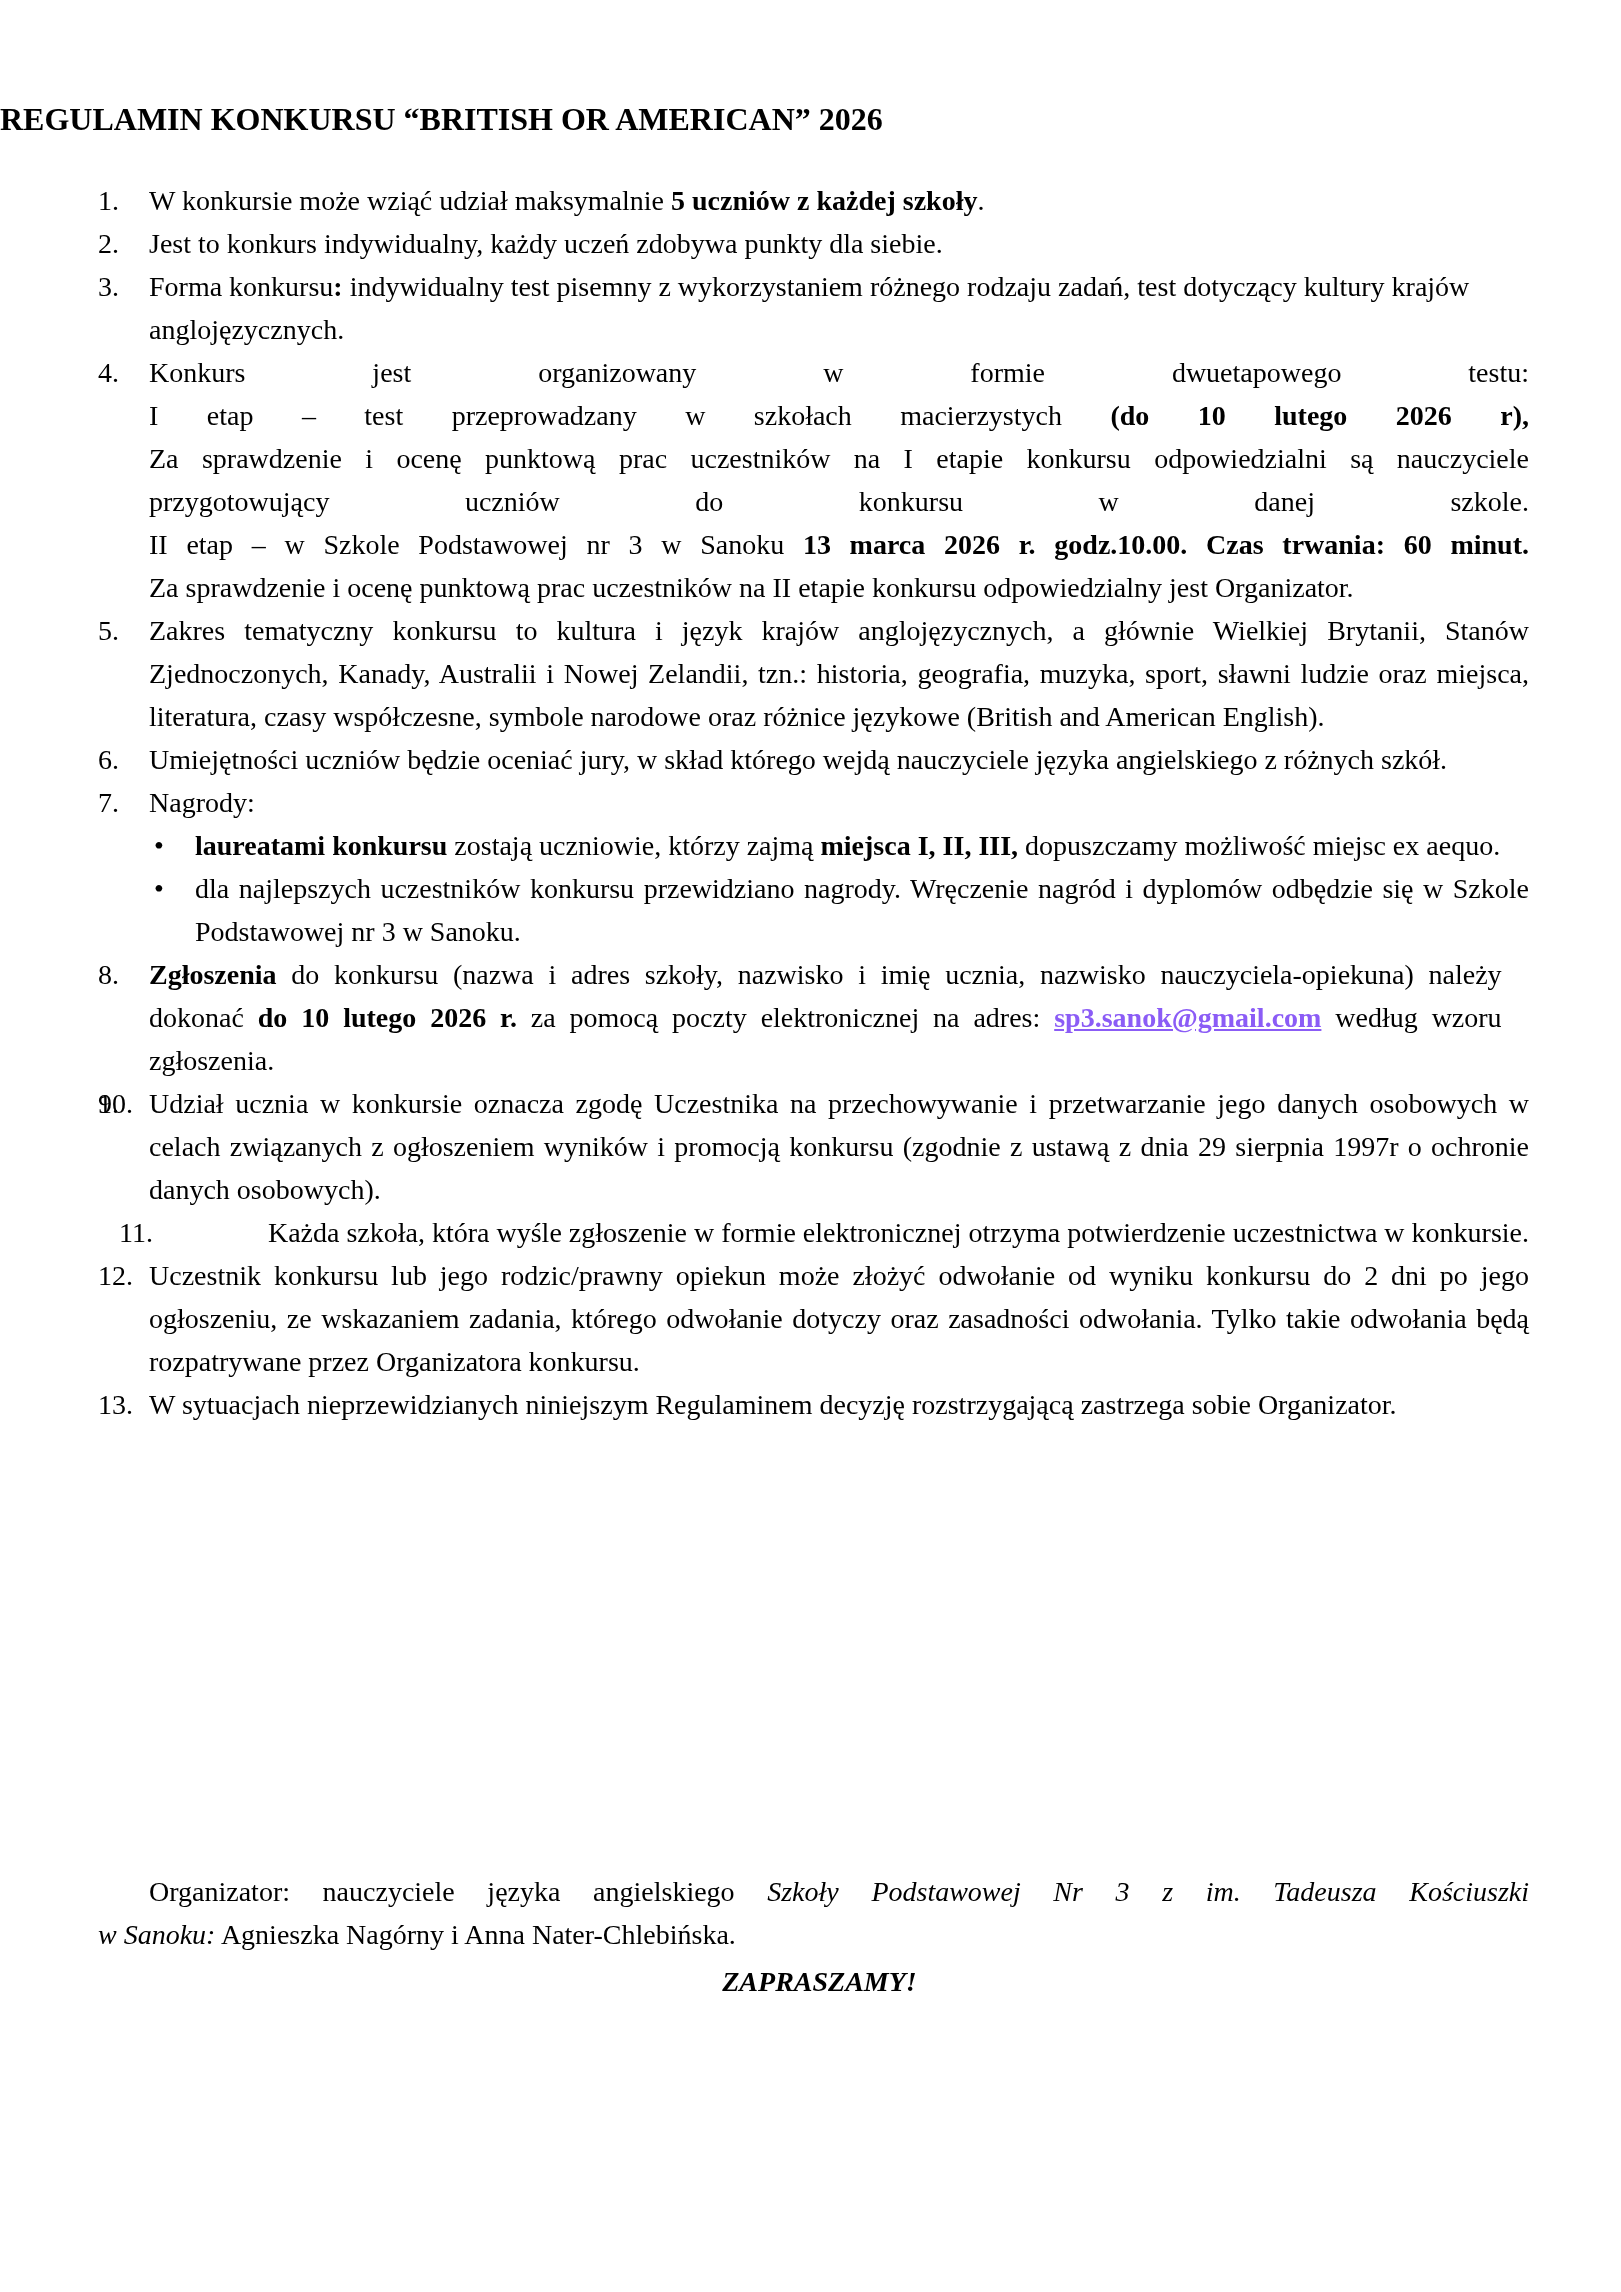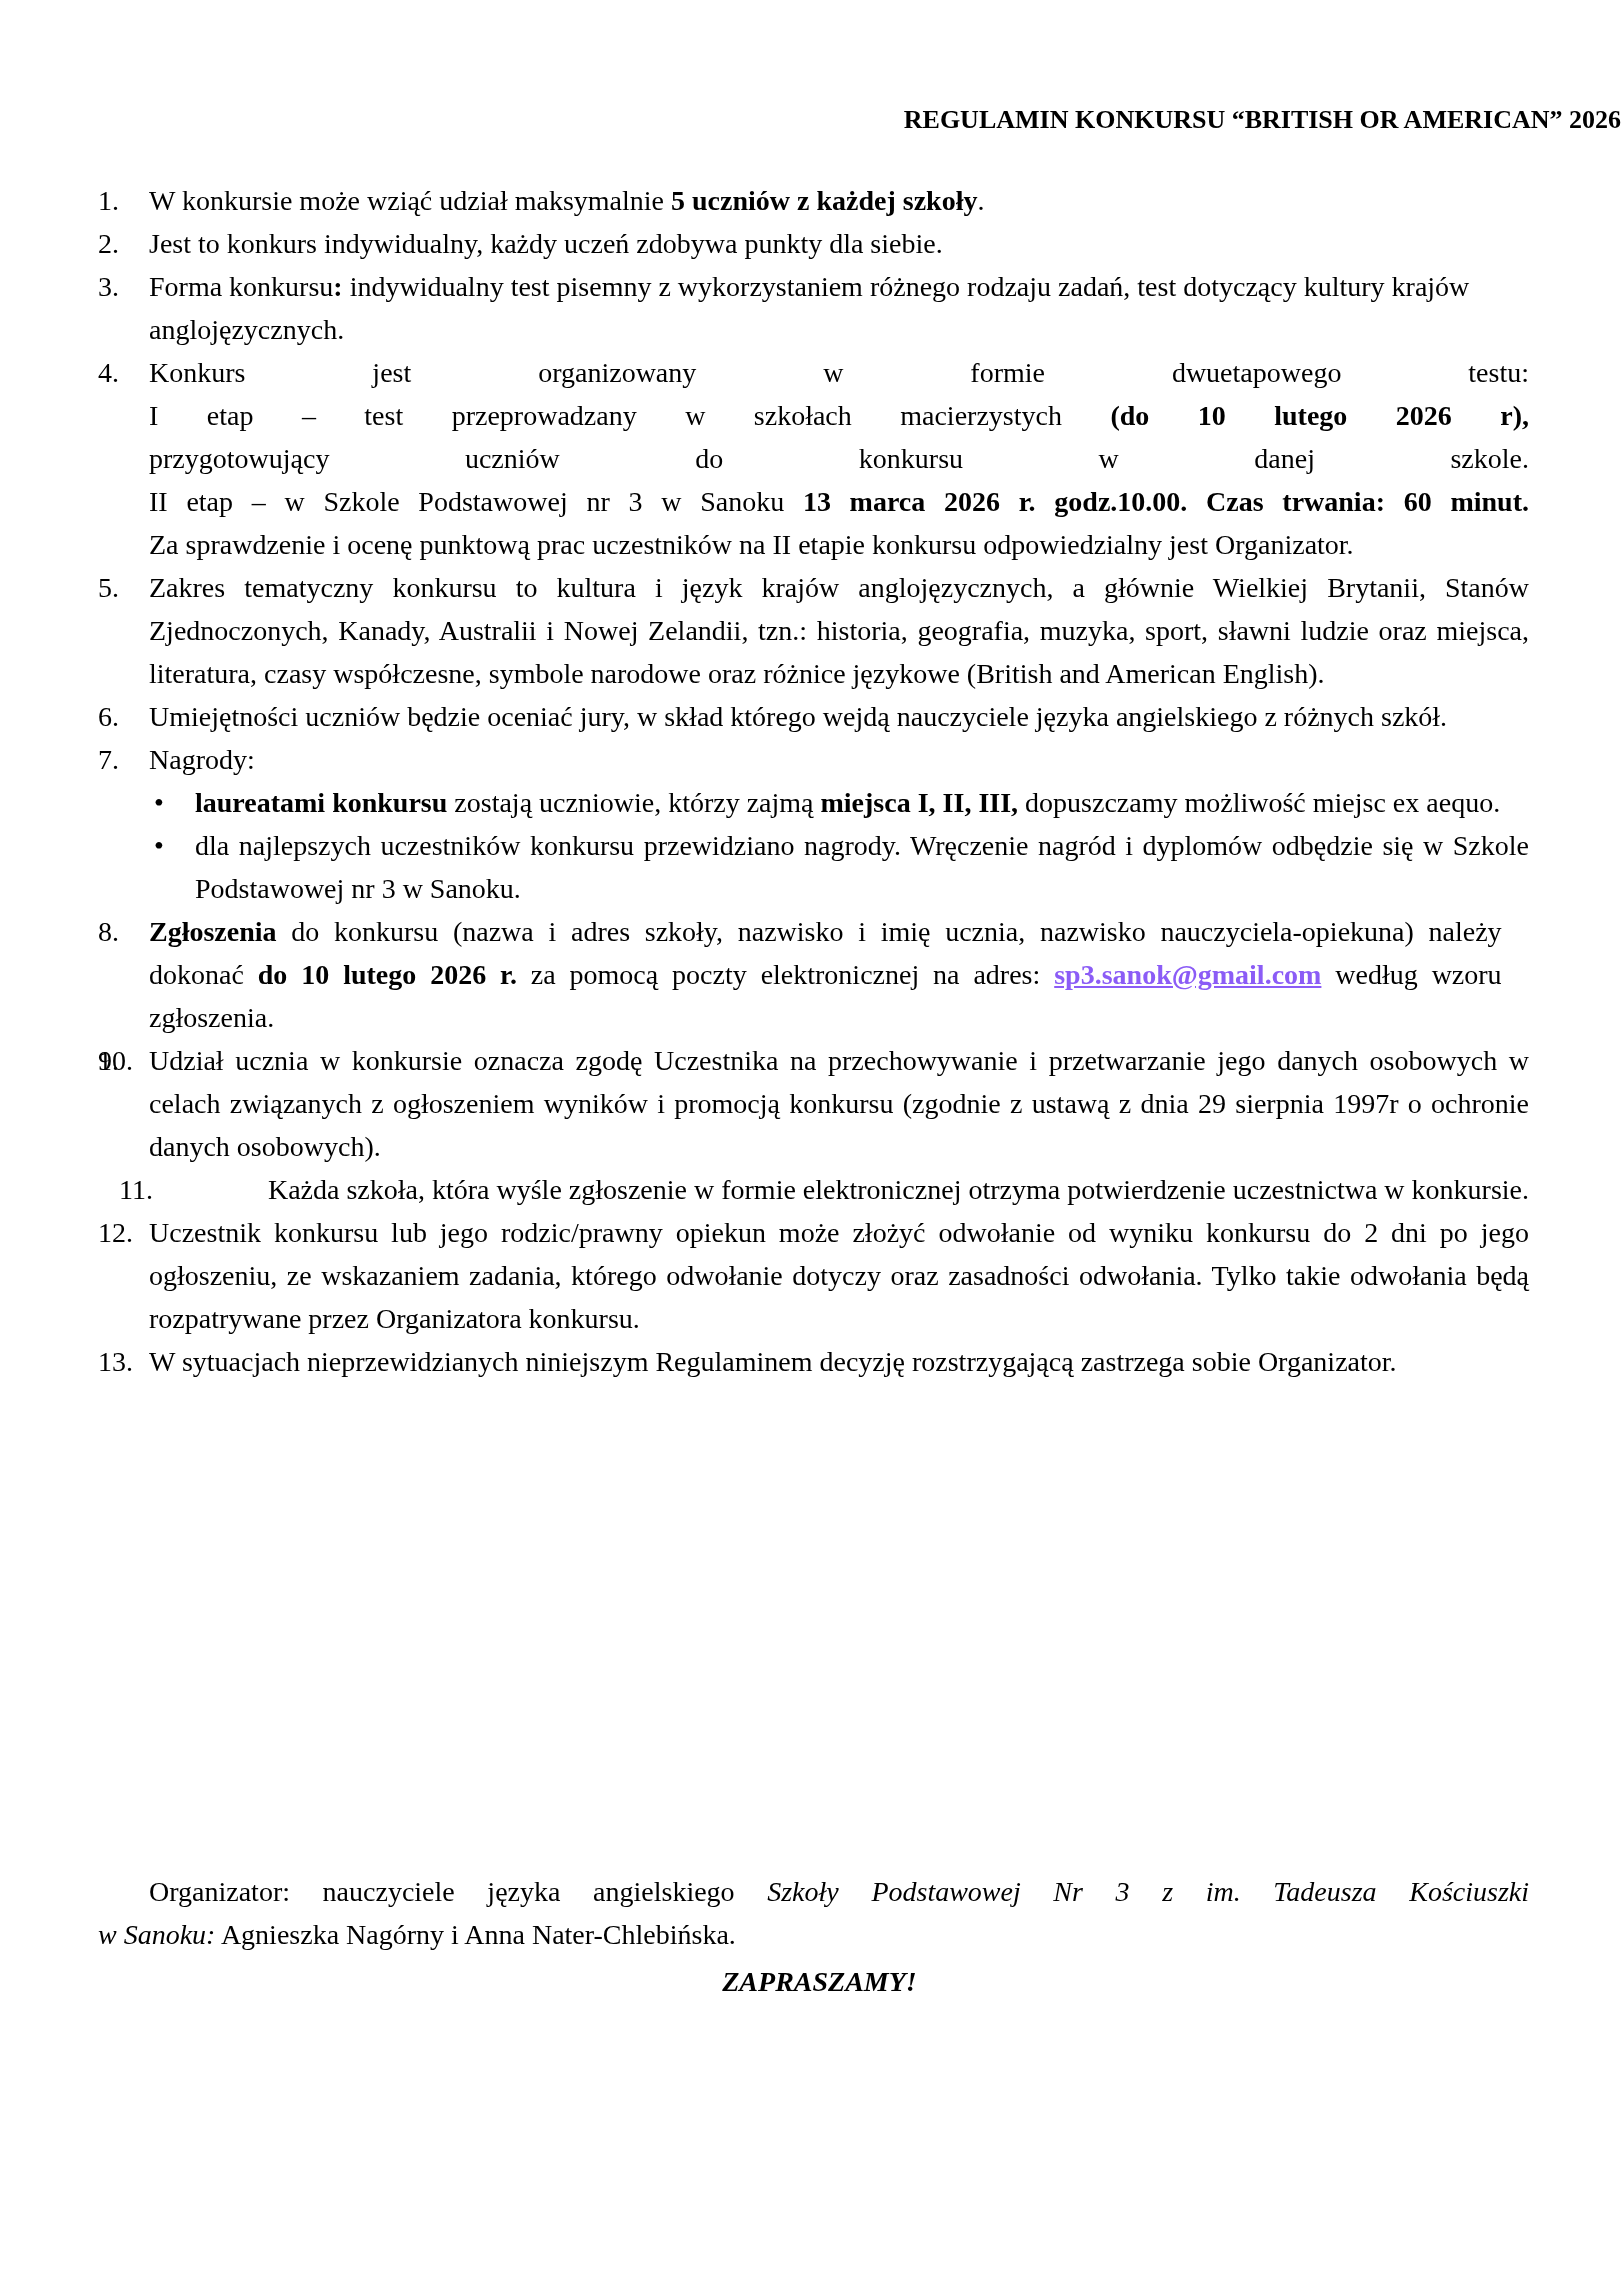--- a/index.html
+++ b/index.html
@@ -3,22 +3,22 @@
 <meta charset="utf-8">
 <style>
   html, body { margin: 0; padding: 0; background: #ffffff; }
   body { width: 1621px; height: 2293px; position: relative; overflow: hidden; }
   .page {
     position: absolute; left: 0; top: 0; width: 1621px; height: 2293px;
     font-family: "Liberation Serif", "DejaVu Serif", serif;
     color: #000; font-size: 28px; line-height: 43px;
   }
   .title {
-    position: absolute; top: 98px; left: 0; width: 1621px; text-align: right;
-    font-weight: bold; font-size: 26px; letter-spacing: 0;
+    position: absolute; top: 98px; left: 0; width: 1621px; text-align: left;
+    font-weight: bold; font-size: 32px; letter-spacing: 0;
   }
   .list { position: absolute; top: 179px; left: 98px; width: 1431px; margin: 0; padding: 0; list-style: none; }
   .item { position: relative; padding-left: 51px; text-align: justify; }
   .num { position: absolute; left: 0; top: 0; width: 47px; }
   .line { display: block; text-align: justify; text-align-last: justify; }
   .line.last { text-align-last: left; }
   .bullets { margin: 0; padding: 0; list-style: none; }
   .bullet { position: relative; padding-left: 46px; text-align: justify; }
   .bullet .dot { position: absolute; left: 4.9px; top: 0; }
   b { font-weight: bold; }
@@ -48,20 +48,21 @@
 
     <li class="item" style="text-align:left;">
       <span class="num">3.</span>
       <span>Forma konkursu</span><b>:</b><span> indywidualny test pisemny z wykorzystaniem różnego rodzaju zadań, test dotyczący kultury krajów anglojęzycznych.</span>
     </li>
 
     <li class="item">
       <span class="num">4.</span>
       <span class="line">Konkurs jest organizowany w formie dwuetapowego testu:</span>
       <span class="line"><span>I etap – test przeprowadzany w szkołach macierzystych </span><b>(do 10 lutego 2026 r),</b></span>
+      <span class="line">Za sprawdzenie i ocenę punktową prac uczestników na I etapie konkursu odpowiedzialni są nauczyciele</span>
       <span class="line">przygotowujący uczniów do konkursu w danej szkole.</span>
       <span class="line"><span>II etap – w Szkole Podstawowej nr 3 w Sanoku </span><b>13 marca 2026 r. godz.10.00. Czas trwania:  60 minut.</b></span>
       <span class="line last" style="text-align:justify;text-align-last:left;">Za sprawdzenie i ocenę punktową prac uczestników na II etapie konkursu odpowiedzialny jest Organizator.</span>
     </li>
 
     <li class="item">
       <span class="num">5.</span>
       <span>Zakres tematyczny konkursu to kultura i język krajów anglojęzycznych, a głównie Wielkiej Brytanii, Stanów Zjednoczonych, Kanady, Australii i Nowej Zelandii, tzn.: historia, geografia, muzyka, sport, sławni ludzie oraz miejsca, literatura, czasy współczesne, symbole narodowe oraz różnice językowe (British and American English).</span>
     </li>
 

